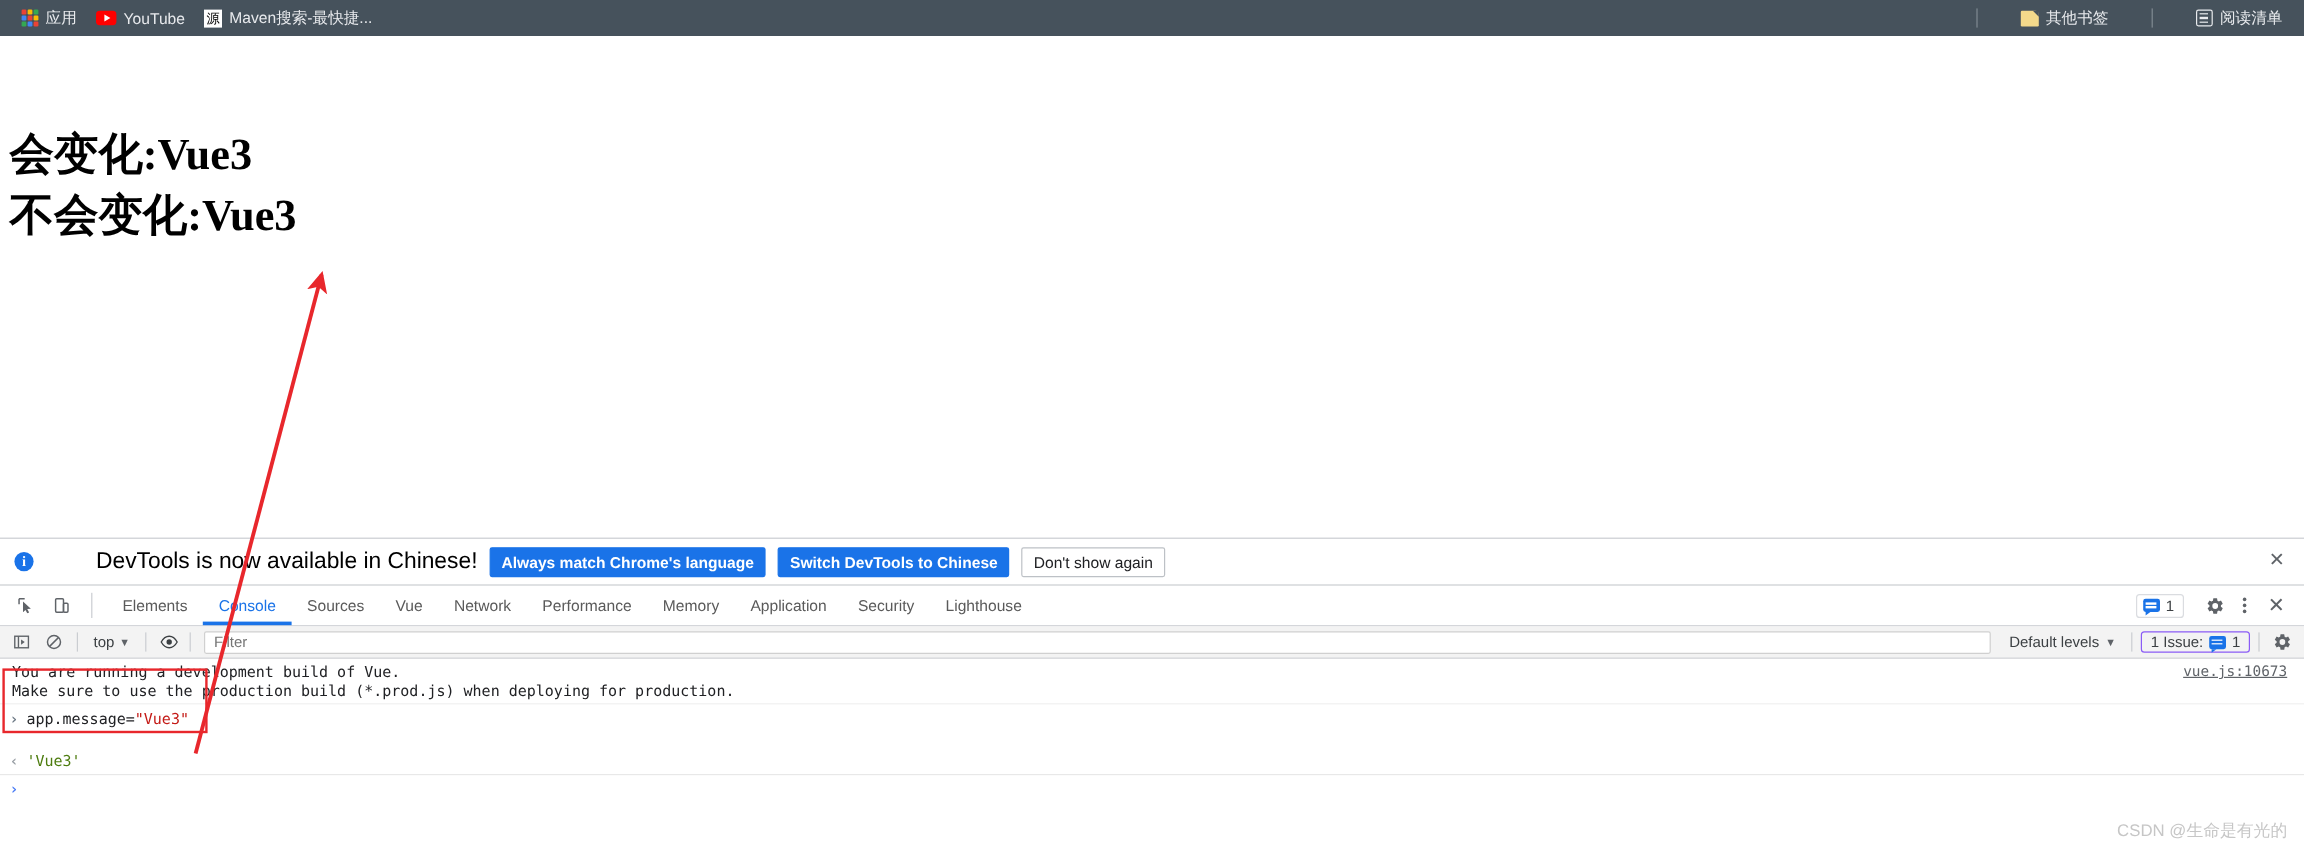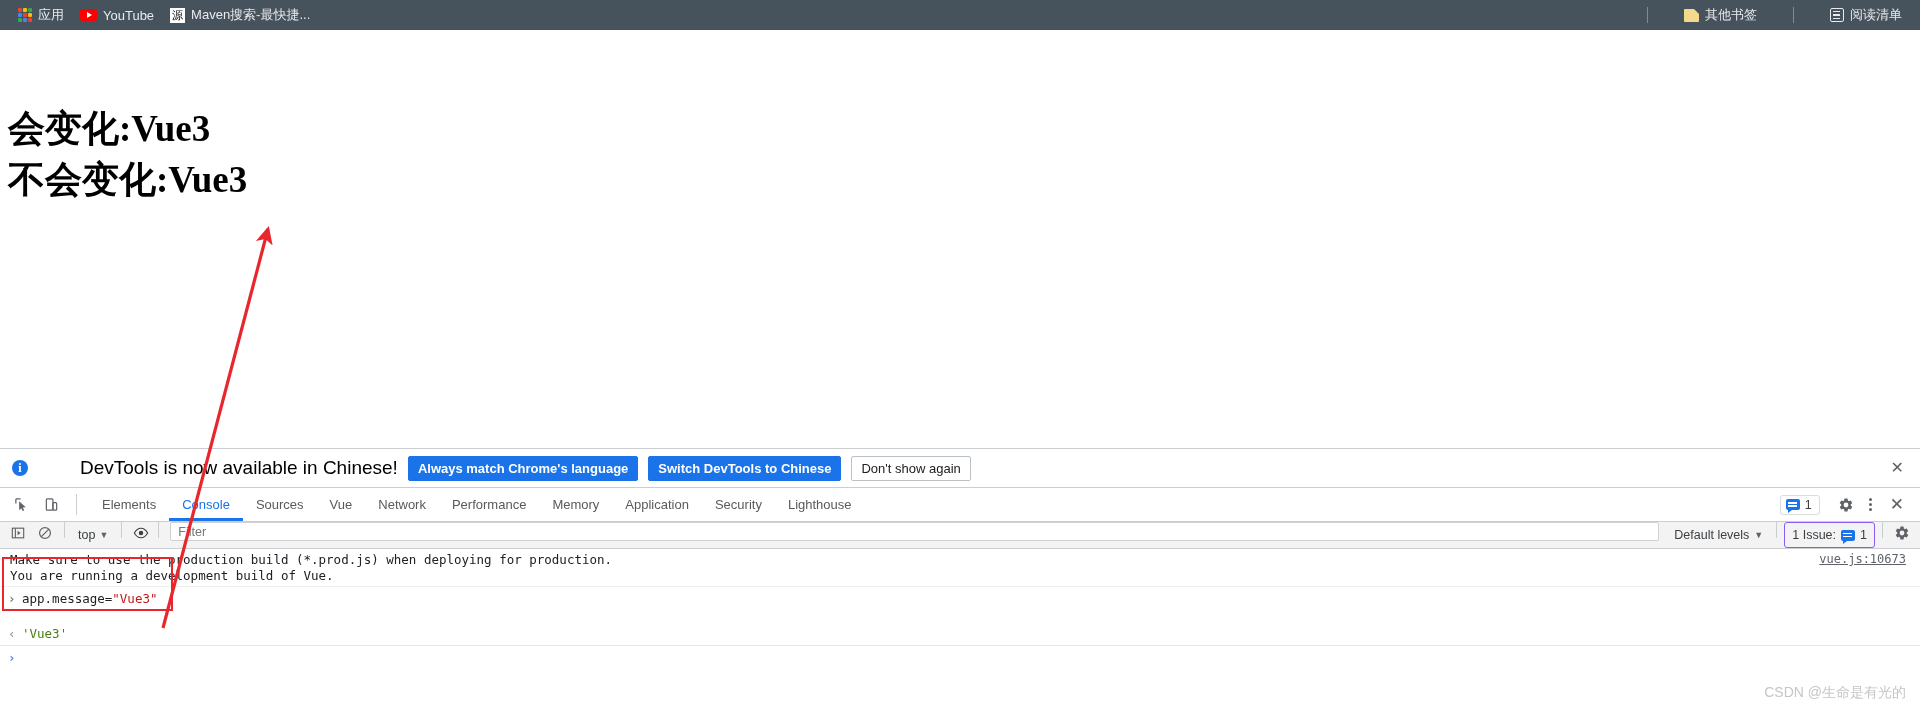--- a/index.html
+++ b/index.html
@@ -279,20 +279,21 @@
   }
   .kebab i { width: 3px; height: 3px; border-radius:50%; background:#5f6368; display:block; }
   .closex { font-size: 17px; color:#5f6368; cursor:pointer; padding: 0 8px; line-height:1; }
 
   
   .console-toolbar {
     height: 27px;
     background: #f3f3f3;
     border-bottom: 1px solid #cacdd1;
     display: flex;
+    align-items: center;
     padding: 0 6px;
     box-sizing: border-box;
     gap: 3px;
   }
   .ct-btn {
     width: 24px; height: 21px;
     display: flex; align-items: center; justify-content: center;
     cursor: pointer; border-radius: 2px;
   }
   .ctx-select {
@@ -551,22 +552,22 @@
   <div class="ct-btn">
     <svg class="gear" viewBox="0 0 24 24" fill="#5f6368">
         <path d="M19.14 12.94a7.07 7.07 0 000-1.88l2.03-1.58a.5.5 0 00.12-.64l-1.92-3.32a.5.5 0 00-.6-.22l-2.39.96a7.03 7.03 0 00-1.62-.94l-.36-2.54a.5.5 0 00-.5-.42h-3.84a.5.5 0 00-.5.42l-.36 2.54c-.59.24-1.13.56-1.62.94l-2.39-.96a.5.5 0 00-.6.22L2.67 8.84a.5.5 0 00.12.64l2.03 1.58a7.07 7.07 0 000 1.88l-2.03 1.58a.5.5 0 00-.12.64l1.92 3.32c.13.22.39.3.6.22l2.39-.96c.5.38 1.03.7 1.62.94l.36 2.54c.4.24.25.42.5.42h3.84c.25 0 .46-.18.5-.42l.36-2.54c.59-.24 1.12-.56 1.62-.94l2.39.96c.22.08.47 0 .6-.22l1.92-3.32a.5.5 0 00-.12-.64l-2.03-1.58zM12 15.6A3.6 3.6 0 1112 8.4a3.6 3.6 0 010 7.2z"></path>
       </svg>
   </div>
 </div>
 
 <div class="console-body">
 
   <div class="console-msg">
+    <div>You are running a development build of Vue.</div>
     <div>Make sure to use the production build (*.prod.js) when deploying for production.</div>
-    <div>You are running a development build of Vue.</div>
     <span class="src-link">vue.js:10673</span>
   </div>
 
   <div class="console-row">
     <span class="prompt-arrow">›</span>
     <span class="cmd-text"><span>app.message=</span><span class="str">"Vue3"</span></span>
   </div>
 
   <div class="console-row">
     <span class="prompt-arrow ret">‹</span>

